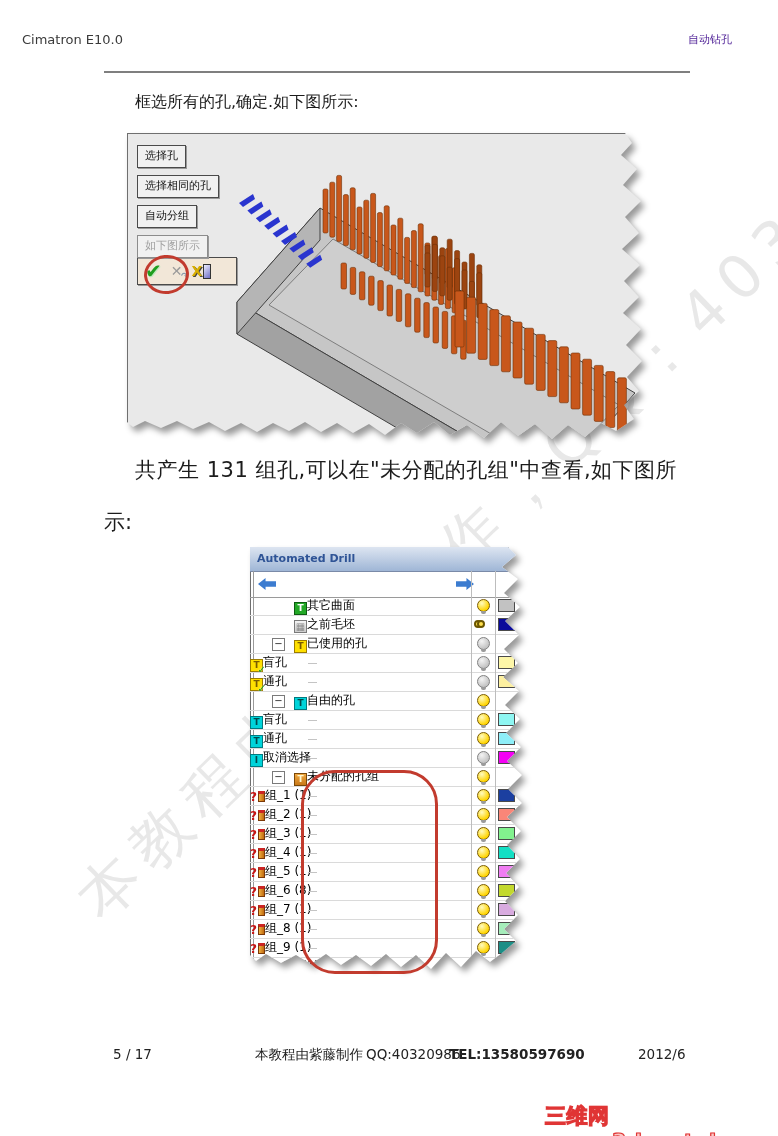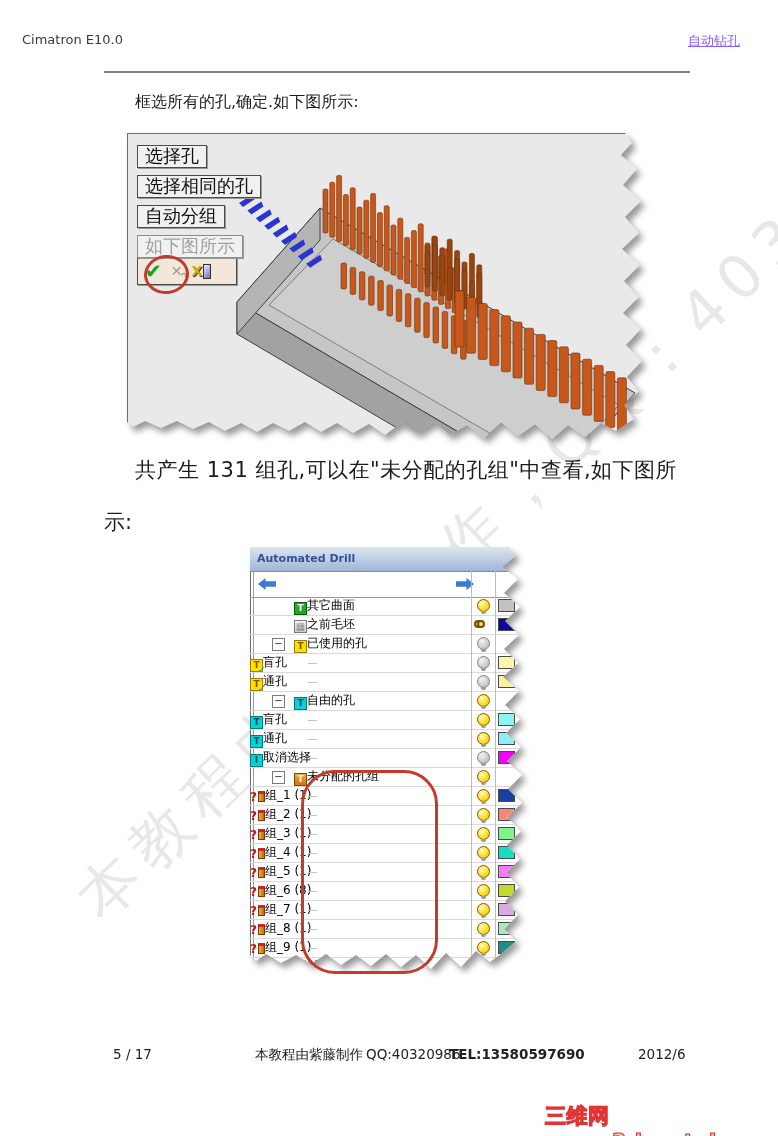--- a/index.html
+++ b/index.html
@@ -7,21 +7,21 @@
         font-family:"DejaVu Sans","Liberation Sans",sans-serif;color:#1c1c1c;}
   .abs{position:absolute;}
 
   
   .watermark{position:absolute;left:88px;top:868px;z-index:1;white-space:nowrap;
              font-size:60px;letter-spacing:12px;color:rgba(110,110,110,0.16);
              transform:rotate(-44deg);transform-origin:0 50%;pointer-events:none;}
 
   
   .hdr-left{left:22px;top:32px;font-size:13px;color:#3a3a3a;z-index:3;}
-  .hdr-right{left:688px;top:32px;font-size:13px;color:#8b5cf6;z-index:3;text-decoration:underline;}
+  .hdr-right{left:688px;top:32px;font-size:11px;color:#4c1d95;z-index:3;}
   .hdr-rule{left:104px;top:71px;width:586px;height:2px;background:#7f7f7f;z-index:3;}
   .para1{left:135px;top:92px;font-size:16px;z-index:3;}
   .para2a{left:135px;top:456px;font-size:21px;z-index:3;letter-spacing:0.5px;}
   .para2b{left:104px;top:508px;font-size:21px;z-index:3;}
   .ftr{top:1046px;font-size:13.5px;color:#222;z-index:3;}
   .f-page{left:113px;} .f-credit{left:255px;} .f-qq{left:366px;} .f-tel{left:449px;font-weight:bold;} .f-date{left:638px;}
   .sitelogo{left:545px;top:1102px;z-index:3;font-size:21px;font-weight:bold;letter-spacing:0.5px;
             color:rgba(255,226,222,0.85);-webkit-text-stroke:1.2px #e03535;
             text-shadow:0 0 1px #e03535;}
 
@@ -37,21 +37,21 @@
       357px 305px,340px 292px,323px 302px,307px 289px,290px 300px,274px 290px,258px 302px,
       242px 291px,226px 300px,210px 290px,194px 299px,178px 289px,162px 298px,146px 290px,
       130px 299px,114px 290px,98px 298px,82px 289px,66px 296px,50px 288px,34px 295px,18px 288px,
       6px 294px,0px 289px);}
   .cad-svg{position:absolute;left:0;top:0;z-index:1;}
 
   
   .btncol{position:absolute;left:10px;top:12px;z-index:2;display:flex;flex-direction:column;
           align-items:flex-start;gap:7px;}
   .cadbtn{background:#f1f1f1;border:1px solid #4a4a4a;box-shadow:1px 1px 0 #9a9a9a;
-          font-size:18px;line-height:19px;padding:0 7px;height:21px;color:#101010;cursor:default;}
+          font-size:11px;line-height:19px;padding:0 7px;height:21px;color:#101010;cursor:default;}
   .cadbtn.disabled{color:#9f9f9f;border-color:#8c8c8c;}
   .cadtoolbar{background:#f2e7d8;border:1px solid #4a4a4a;box-shadow:1px 1px 0 #9a9a9a;
           height:26px;width:84px;display:flex;align-items:center;gap:9px;padding:0 7px;}
   .ck{color:#1f9e1f;font-size:20px;font-weight:bold;line-height:20px;text-shadow:1px 1px 0 #bfe8bf;}
   .cx{color:#9a9a9a;font-size:14px;font-weight:bold;position:relative;}
   .cx i{position:absolute;right:-6px;bottom:-2px;font-style:normal;font-size:9px;color:#8899aa;}
   .exit{position:relative;width:19px;height:16px;}
   .exit .x{position:absolute;left:0;top:0;font-weight:bold;font-size:14px;color:#d8ae00;
            text-shadow:1px 1px 0 #444;}
   .exit .door{position:absolute;right:0;top:1px;width:6px;height:13px;border:1px solid #333;

